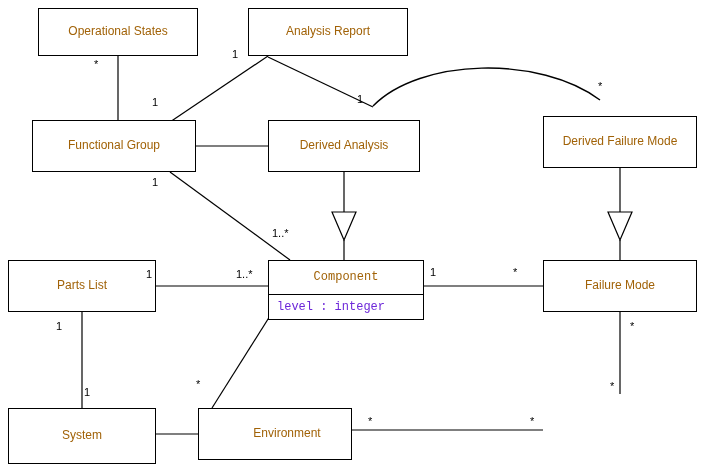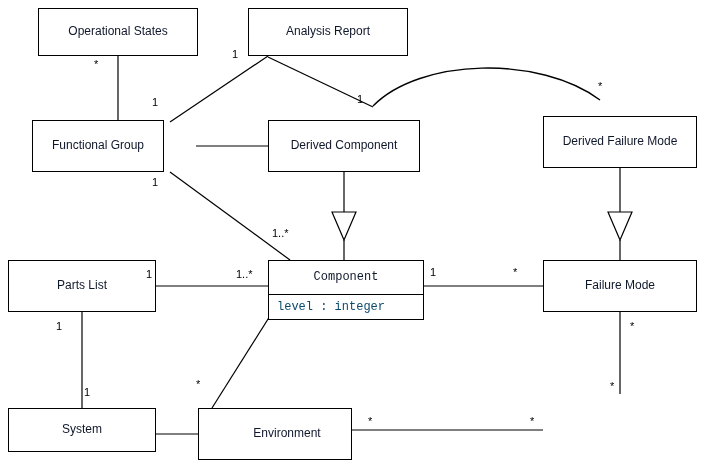--- a/index.html
+++ b/index.html
@@ -24,28 +24,28 @@
     flex-direction: column;
     z-index: 3;
   }
   .uml-name {
     flex: 1 1 auto;
     display: flex;
     align-items: center;
     justify-content: center;
     text-align: center;
     font-size: 12px;
-    color: #0f172a;
+    color: #a16207;
     line-height: 1.15;
     padding: 0 4px;
   }
   .uml-attrs {
     border-top: 1px solid #000000;
     font-size: 12px;
-    color: #0c4a6e;
+    color: #6d28d9;
     padding: 5px 8px;
     text-align: left;
   }
   .edge-label {
     position: absolute;
     font-size: 11px;
     color: #000000;
     z-index: 4;
     white-space: nowrap;
   }
@@ -101,46 +101,46 @@
   </svg>
 
   <div class="uml-box" style="left:38px; top:8px; width:160px; height:48px;">
     <div class="uml-name">Operational States</div>
   </div>
 
   <div class="uml-box" style="left:248px; top:8px; width:160px; height:48px;">
     <div class="uml-name">Analysis Report</div>
   </div>
 
-  <div class="uml-box" style="left:32px; top:120px; width:132px; height:52px;justify-content:center;">
+  <div class="uml-box" style="left:32px; top:120px; width:164px; height:52px;justify-content:center;">
     <div class="uml-name">Functional Group</div>
   </div>
 
   <div class="uml-box" style="left:268px; top:120px; width:152px; height:52px;">
-    <div class="uml-name">Derived Component</div>
+    <div class="uml-name">Derived Analysis</div>
   </div>
 
   <div class="uml-box" style="left:543px; top:116px; width:154px; height:52px;">
     <div class="uml-name">Derived Failure Mode</div>
   </div>
 
   <div class="uml-box" style="left:8px; top:260px; width:148px; height:52px;align-items:center;">
     <div class="uml-name">Parts List</div>
   </div>
 
   <div class="uml-box" style="left:268px; top:260px; width:156px; height:60px;font-family:Liberation Mono, monospace;">
     <div class="uml-name">Component</div>
     <div class="uml-attrs">level : integer</div>
   </div>
 
   <div class="uml-box" style="left:543px; top:260px; width:154px; height:52px;">
     <div class="uml-name">Failure Mode</div>
   </div>
 
-  <div class="uml-box" style="left:8px; top:408px; width:148px; height:44px;">
+  <div class="uml-box" style="left:8px; top:408px; width:148px; height:56px;">
     <div class="uml-name">System</div>
   </div>
 
   <div class="uml-box" style="left:198px; top:408px; width:154px; height:52px;padding-left:24px;">
     <div class="uml-name">Environment</div>
   </div>
 
 
   <div class="edge-label" style="left:94px; top:58px;">*</div>
   <div class="edge-label" style="left:152px; top:96px;">1</div>

